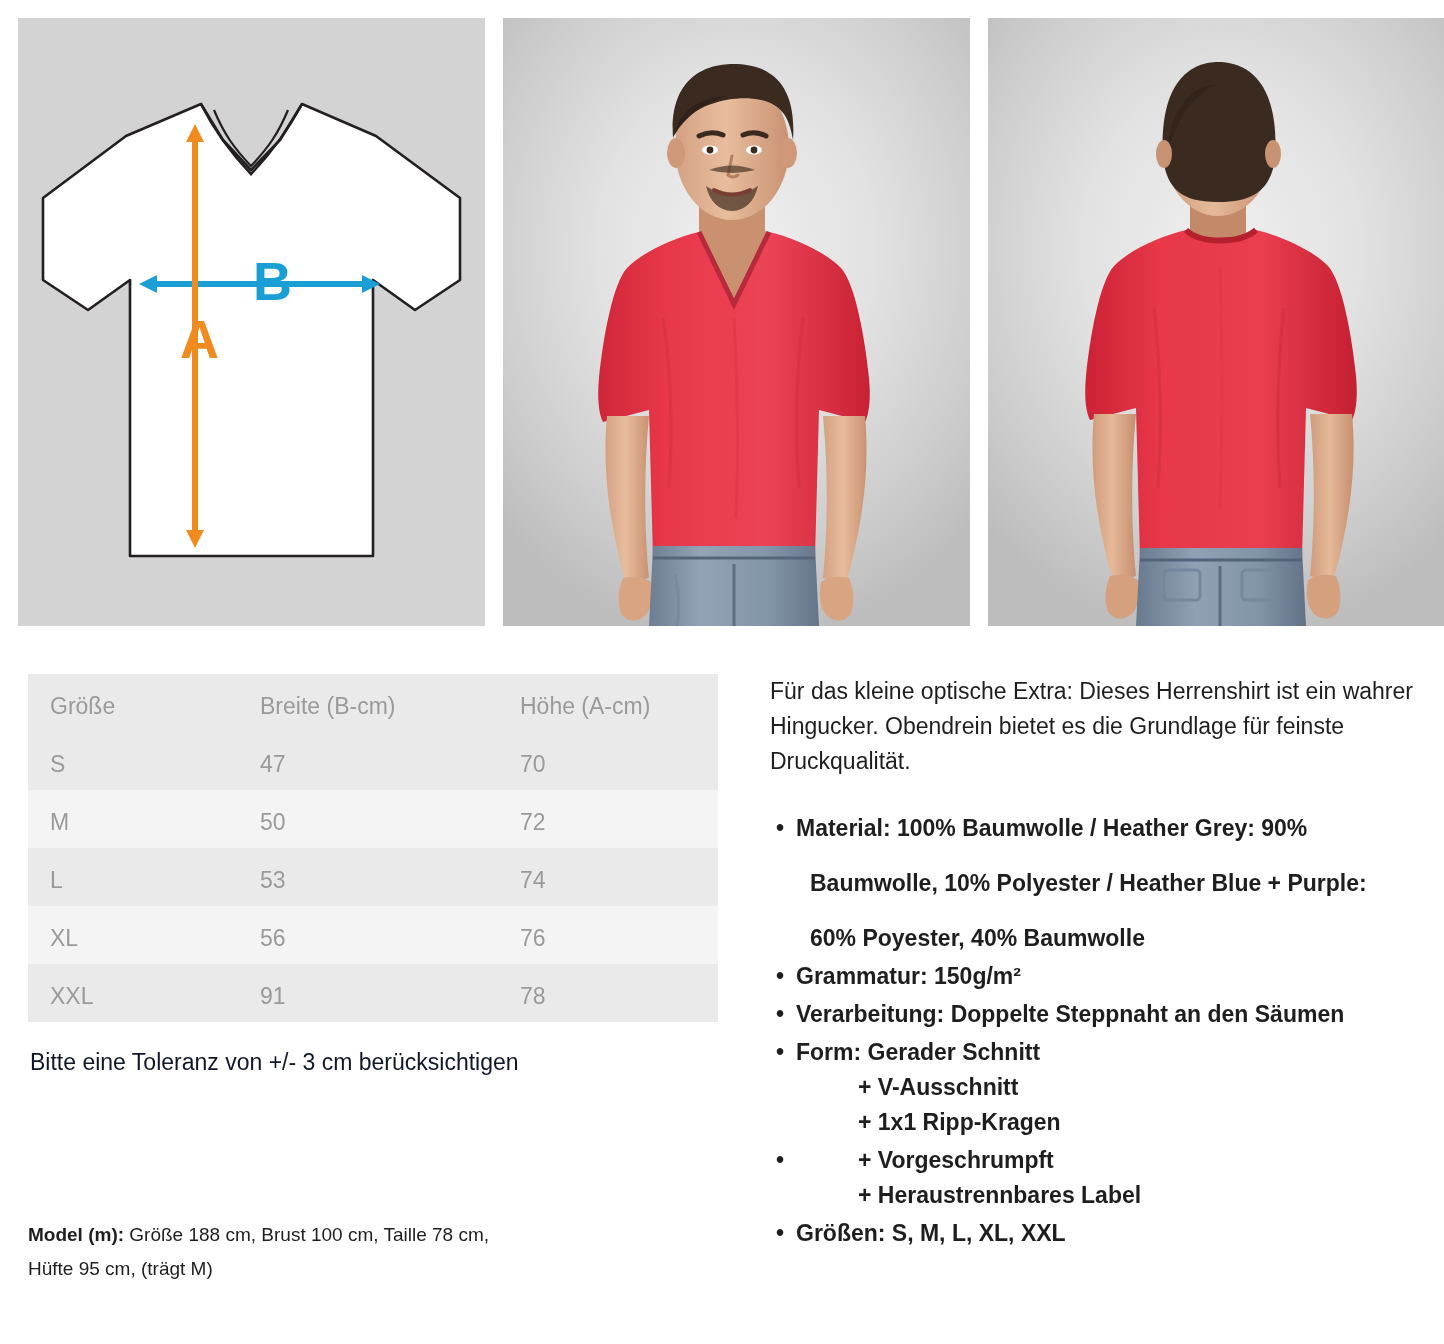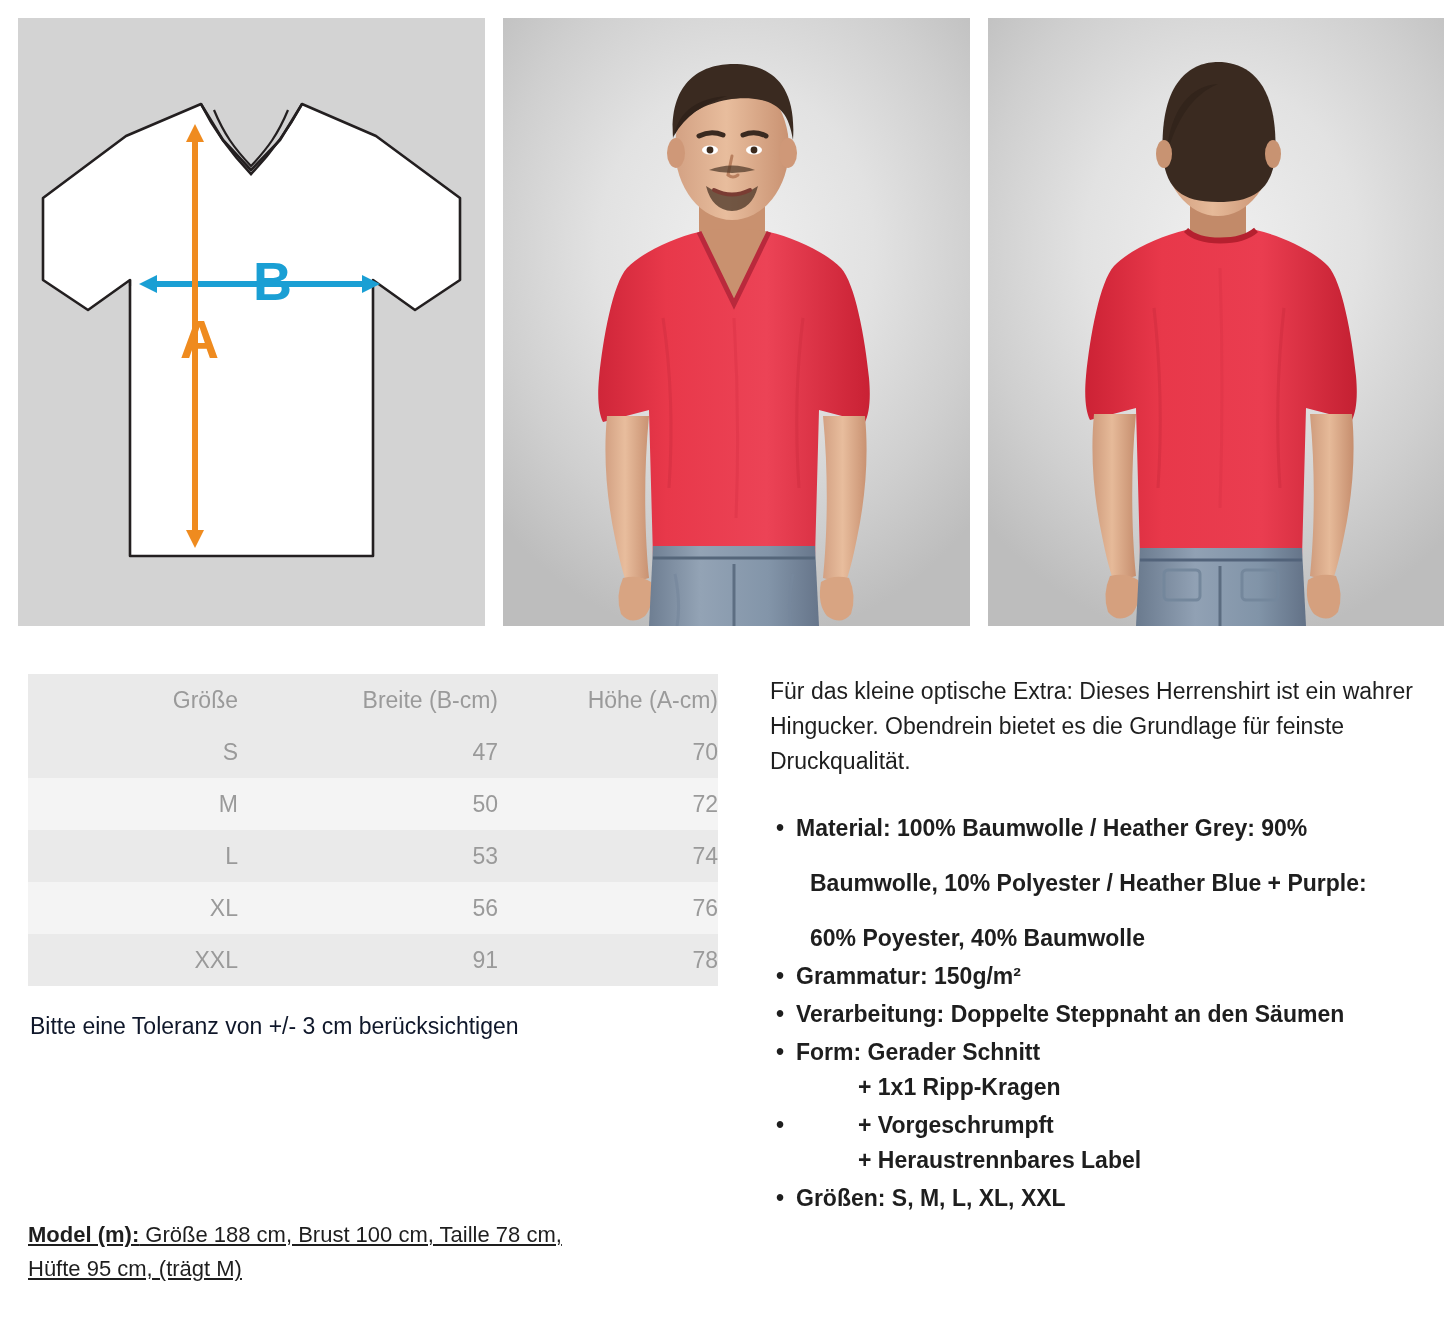--- a/index.html
+++ b/index.html
@@ -61,25 +61,25 @@
   }
 
   
   table.size-table {
     border-collapse: collapse;
     width: 690px;
     table-layout: fixed;
   }
   table.size-table th,
   table.size-table td {
-    text-align: right;
+    text-align: left;
     font-weight: normal;
     font-size: 23px;
     color: #9a9a9a;
-    padding: 11px 0 11px 22px;
+    padding: 17px 0 11px 22px;
     height: 30px;
   }
   table.size-table th { color: #9a9a9a; }
   table.size-table col.c1 { width: 210px; }
   table.size-table col.c2 { width: 260px; }
   table.size-table col.c3 { width: 220px; }
   tr.row-head  { background: #eaeaea; }
   tr.row-odd   { background: #eaeaea; }
   tr.row-even  { background: #f4f4f4; }
 
@@ -88,24 +88,23 @@
     color: #0f172a;
     margin-top: 27px;
     padding-left: 2px;
   }
 
   .model-note {
     position: absolute;
     left: 28px;
     top: 1218px;
     width: 700px;
-    font-size: 22px;
+    font-size: 19px;
     line-height: 34px;
     color: #1e1e1e;
-    text-decoration: underline;
   }
   .model-note b { font-weight: bold; }
 
   
   .intro {
     font-size: 23px;
     line-height: 35px;
     color: #1e1e1e;
     margin: 0 0 32px 0;
   }
@@ -354,20 +353,21 @@
         <span class="cont-line">60% Poyester, 40% Baumwolle</span>
       </li>
       <li>
         <span>Grammatur: 150g/m²</span>
       </li>
       <li>
         <span>Verarbeitung: Doppelte Steppnaht an den Säumen</span>
       </li>
       <li>
         <span>Form: Gerader Schnitt</span>
+        <span class="sub-line">+ V-Ausschnitt</span>
         <span class="sub-line">+ 1x1 Ripp-Kragen</span>
       </li>
       <li>
         <span class="sub-line">+ Vorgeschrumpft</span>
         <span class="sub-line">+ Heraustrennbares Label</span>
       </li>
       <li>
         <span>Größen:  S, M, L, XL, XXL</span>
       </li>
     </ul>

